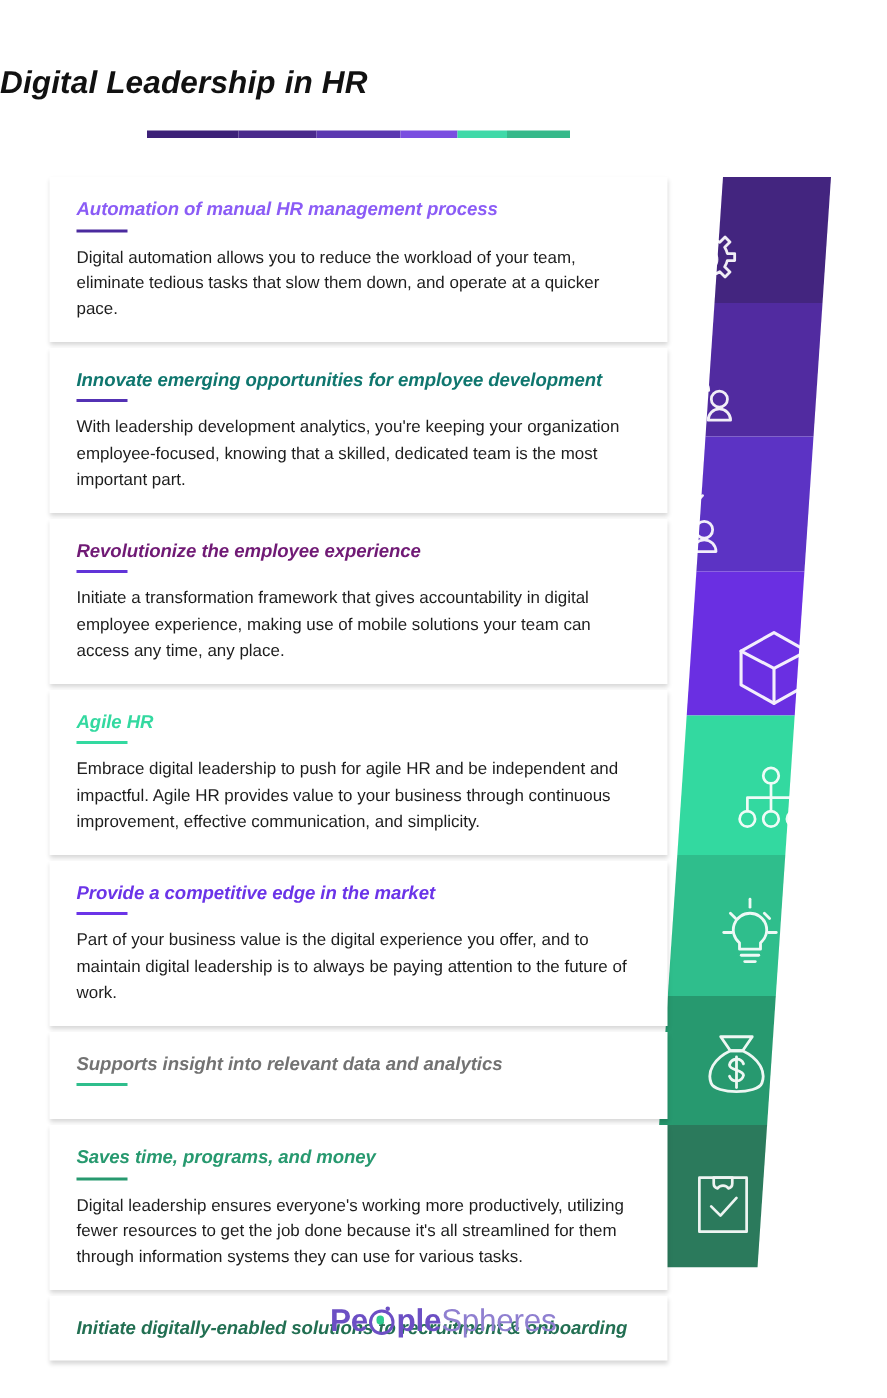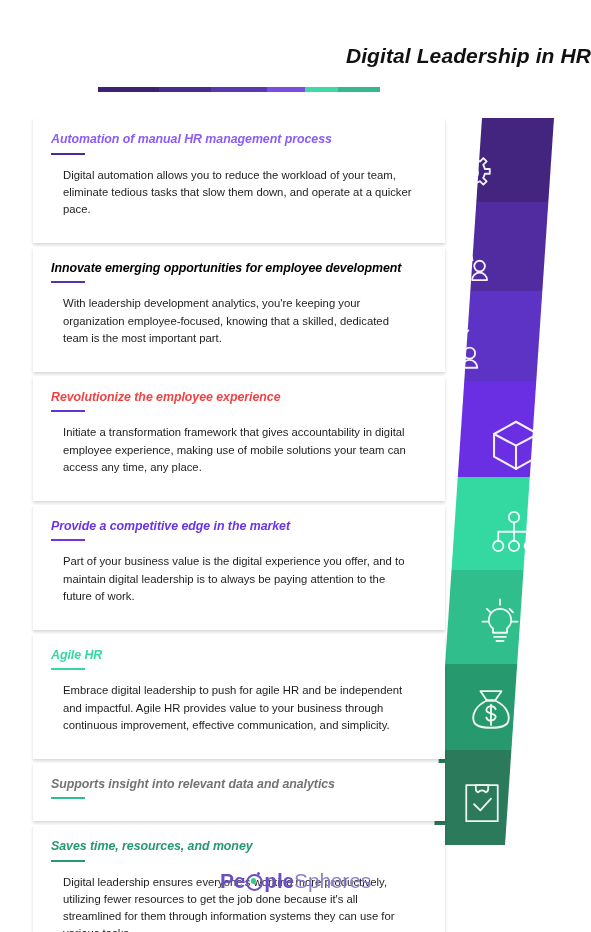--- a/index.html
+++ b/index.html
@@ -20,21 +20,21 @@
   #header {
     position: absolute;
     left: 0; top: 0;
     width: 591px;
     height: 112px;
   }
   #page-title {
     position: absolute;
     left: 0; top: 44px;
     width: 591px;
-    text-align: right;
+    text-align: left;
     font-size: 21px;
     font-weight: bold;
     font-style: italic;
     color: #111111;
     letter-spacing: 0.1px;
   }
   #title-rule {
     position: absolute;
     left: 98px; top: 87px;
     width: 282px;
@@ -74,21 +74,21 @@
   }
   .card-underline {
     width: 34px;
     height: 2px;
     margin: 5px 0 9px 0;
   }
   .card-body {
     font-size: 11.3px;
     line-height: 1.52;
     color: #1d1d1d;
-    margin: 12px;
+    margin: 0;
   }
 
   
   #icon-strip {
     position: absolute;
     left: 0; top: 0;
     width: 591px;
     height: 932px;
     pointer-events: none;
   }
@@ -277,45 +277,45 @@
   </svg>
 </div>
 
 <div id="cards">
     <div class="card">
       <div class="card-title" style="color: #8b5cf6;">Automation of manual HR management process</div>
       <div class="card-underline" style="background: rgb(75, 42, 158);"></div>
       <div class="card-body">Digital automation allows you to reduce the workload of your team, eliminate tedious tasks that slow them down, and operate at a quicker pace.</div>
     </div>
     <div class="card">
-      <div class="card-title" style="color: #000000;">Innovate emerging opportunities for employee development</div>
+      <div class="card-title" style="color: #0f766e;">Innovate emerging opportunities for employee development</div>
       <div class="card-underline" style="background: rgb(83, 49, 180);"></div>
       <div class="card-body">With leadership development analytics, you're keeping your organization employee-focused, knowing that a skilled, dedicated team is the most important part.</div>
     </div>
     <div class="card">
-      <div class="card-title" style="color: #ef4444;">Revolutionize the employee experience</div>
+      <div class="card-title" style="color: #701a75;">Revolutionize the employee experience</div>
       <div class="card-underline" style="background: rgb(97, 52, 216);"></div>
       <div class="card-body">Initiate a transformation framework that gives accountability in digital employee experience, making use of mobile solutions your team can access any time, any place.</div>
+    </div>
+    <div class="card">
+      <div class="card-title" style="color: rgb(51, 217, 160);">Agile HR</div>
+      <div class="card-underline" style="background: rgb(51, 217, 160);"></div>
+      <div class="card-body">Embrace digital leadership to push for agile HR and be independent and impactful. Agile HR provides value to your business through continuous improvement, effective communication, and simplicity.</div>
     </div>
     <div class="card">
       <div class="card-title" style="color: rgb(107, 52, 232);">Provide a competitive edge in the market</div>
       <div class="card-underline" style="background: rgb(107, 52, 232);"></div>
       <div class="card-body">Part of your business value is the digital experience you offer, and to maintain digital leadership is to always be paying attention to the future of work.</div>
     </div>
     <div class="card">
-      <div class="card-title" style="color: rgb(51, 217, 160);">Agile HR</div>
-      <div class="card-underline" style="background: rgb(51, 217, 160);"></div>
-      <div class="card-body">Embrace digital leadership to push for agile HR and be independent and impactful. Agile HR provides value to your business through continuous improvement, effective communication, and simplicity.</div>
-    </div>
-    <div class="card">
       <div class="card-title" style="color: #737373;">Supports insight into relevant data and analytics</div>
       <div class="card-underline" style="background: rgb(47, 190, 140);"></div>
     </div>
     <div class="card">
-      <div class="card-title" style="color: rgb(39, 153, 111);">Saves time, resources, and money</div>
+      <div class="card-title" style="color: rgb(39, 153, 111);">Saves time, programs, and money</div>
       <div class="card-underline" style="background: rgb(39, 153, 111);"></div>
       <div class="card-body">Digital leadership ensures everyone's working more productively, utilizing fewer resources to get the job done because it's all streamlined for them through information systems they can use for various tasks.</div>
     </div>
     <div class="card">
       <div class="card-title" style="color: rgb(34, 111, 82);">Initiate digitally-enabled solutions to recruitment &amp; onboarding</div>
     </div>
   </div>
 
 <div id="footer">
   <div id="logo">

